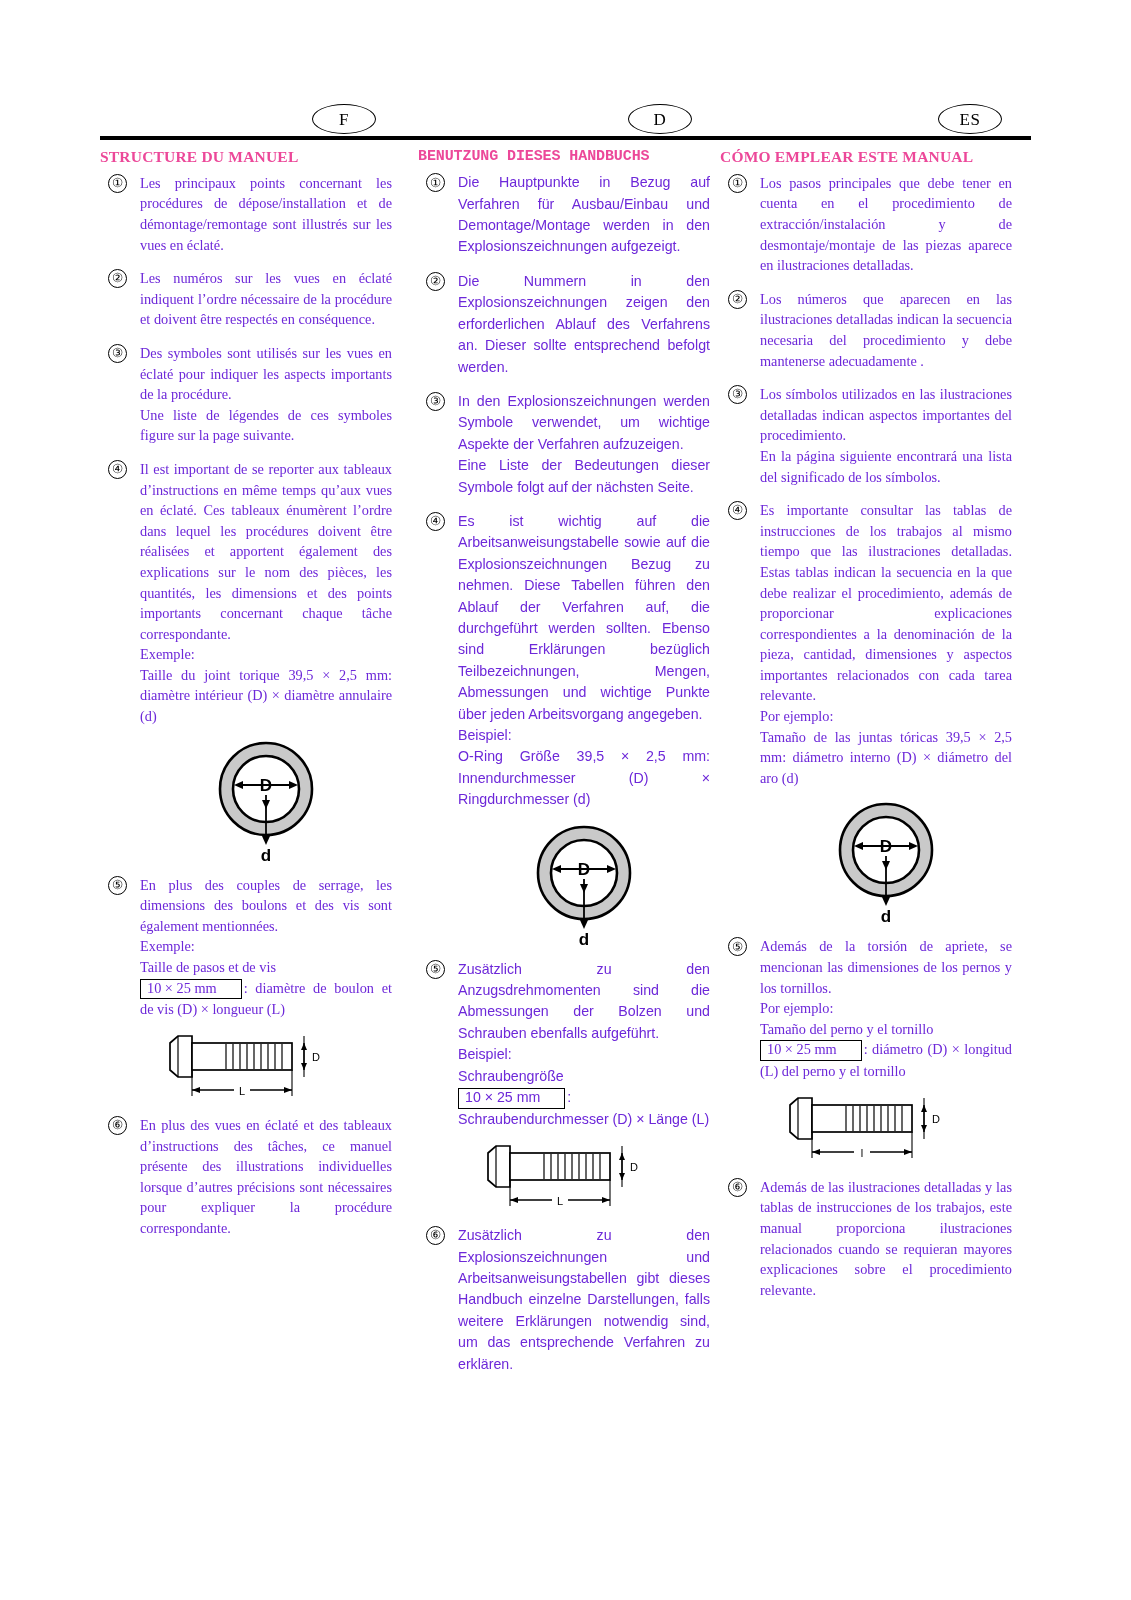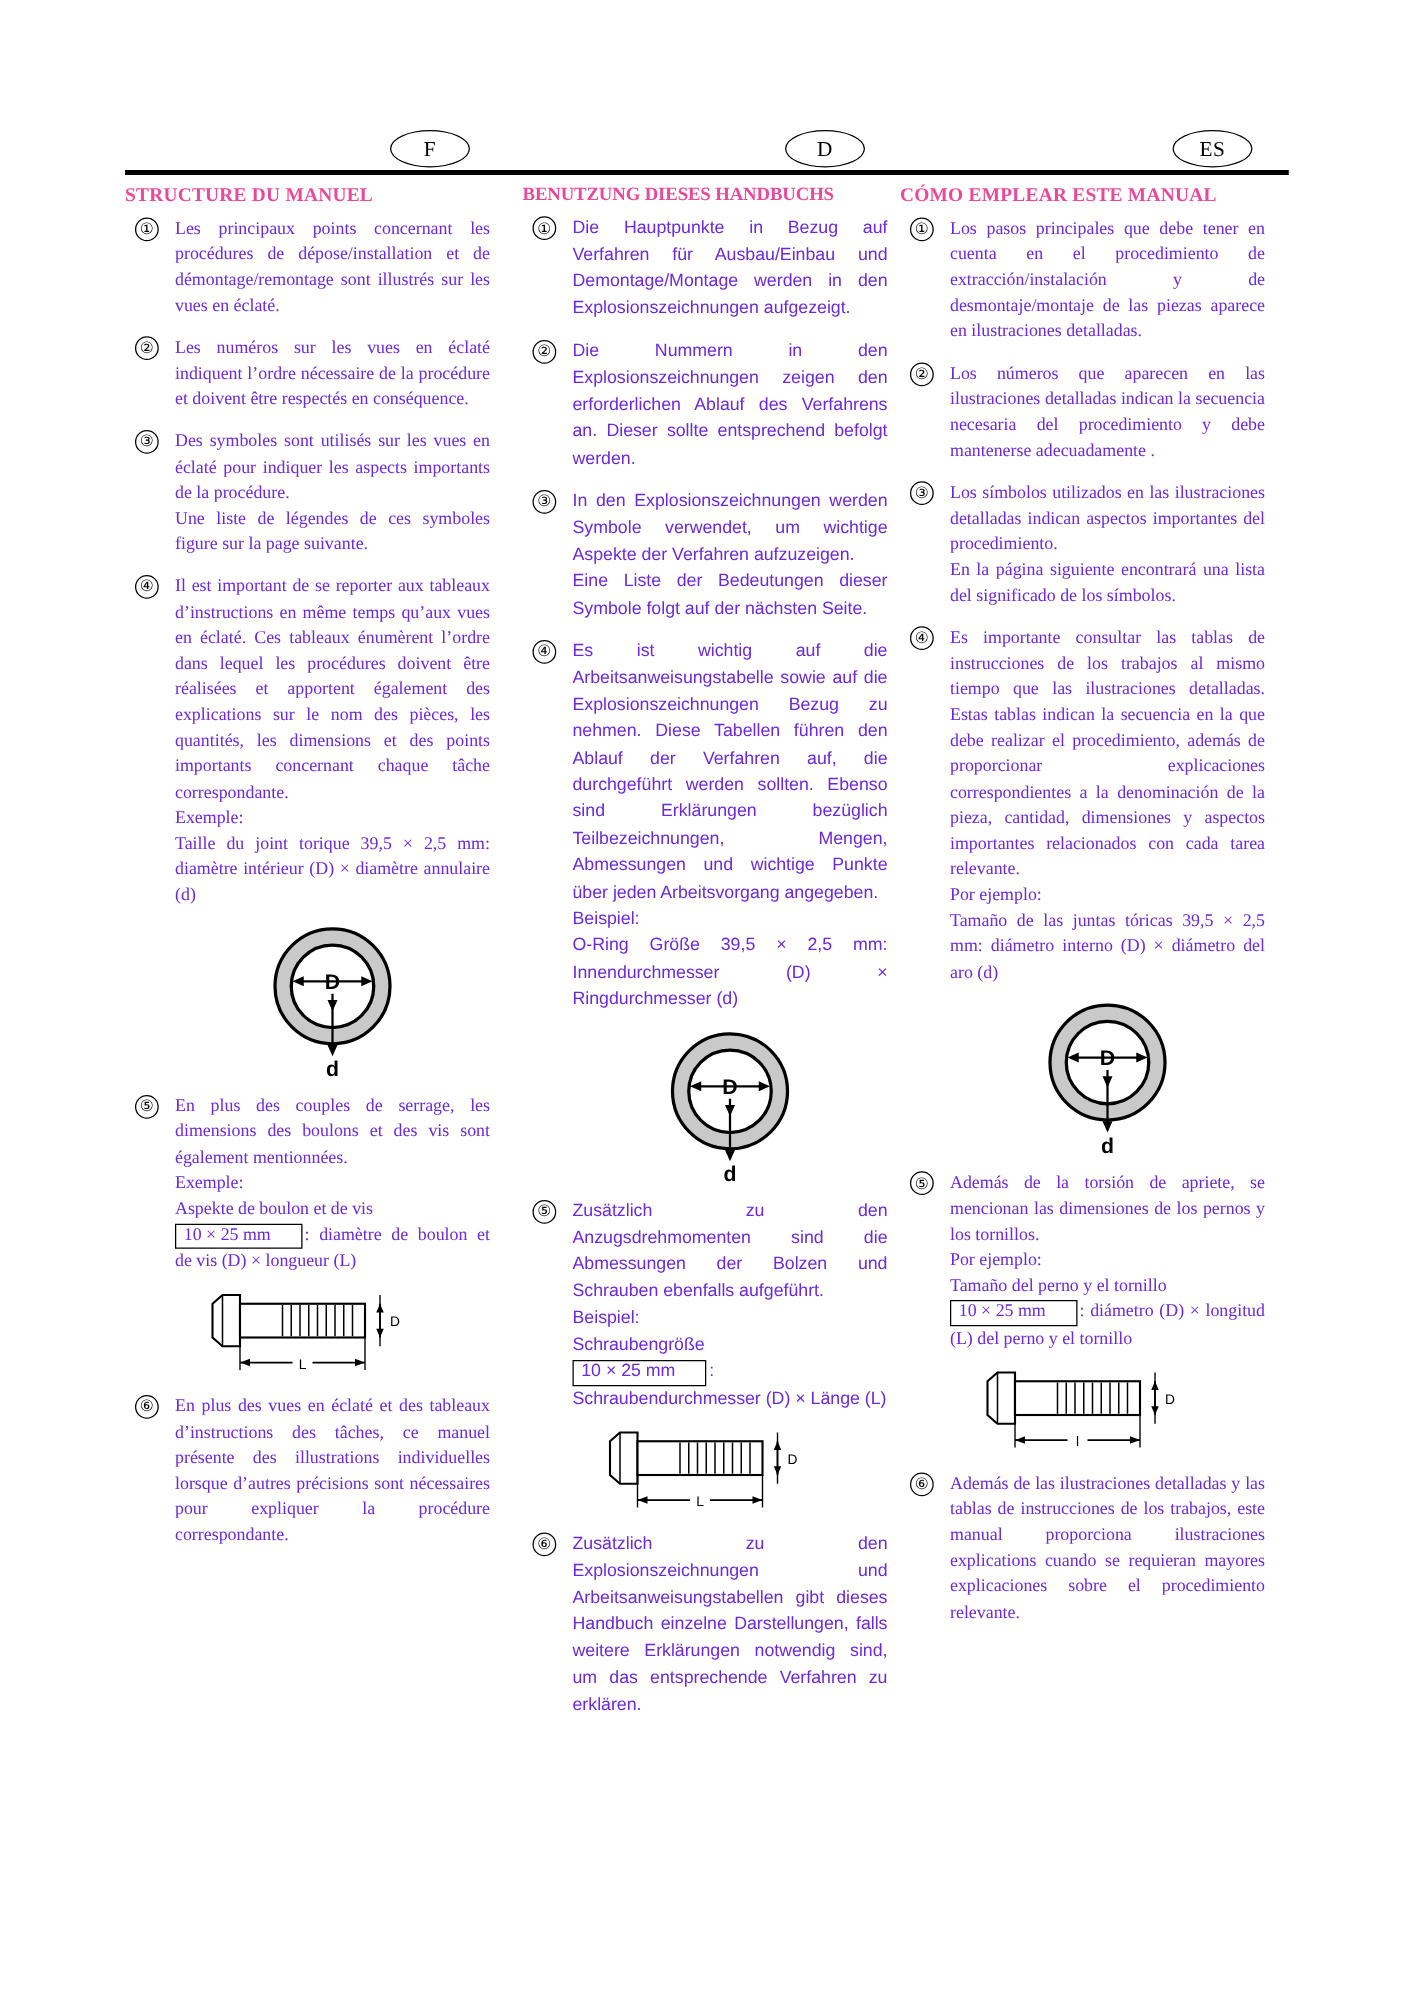--- a/index.html
+++ b/index.html
@@ -77,21 +77,21 @@
     margin: 0 0 7px 0;
     line-height: 1.15;
   }
   .col-fr .col-title,
   .col-es .col-title {
     font-family: "Liberation Serif", serif;
     font-size: 15.5px;
     letter-spacing: 0.2px;
   }
   .col-de .col-title {
-    font-family: Liberation Serif, serif;
+    font-family: Liberation Mono, monospace;
     font-size: 15px;
     letter-spacing: -0.1px;
   }
 
   
   .item {
     position: relative;
     padding-left: 40px;
     margin-bottom: 13px;
   }
@@ -219,21 +219,21 @@
             <polygon points="65,108 61,99 69,99" fill="#000"></polygon>
             <text x="65" y="124" text-anchor="middle" font-family="Liberation Sans, sans-serif" font-size="17" font-weight="bold" fill="#000">d</text>
           </svg>
         </div>
       </div>
 
       <div class="item">
         <div class="item-num">⑤</div>
         <p class="para">En plus des couples de serrage, les dimensions des boulons et des vis sont également mentionnées.</p>
         <p class="para noj">Exemple:</p>
-        <p class="para noj">Aspekte de boulon et de vis</p>
+        <p class="para noj">Taille de pasos et de vis</p>
         <p class="para"><span class="boxed">10 × 25 mm</span><span class="inline-run">: diamètre de boulon et de vis (D) × longueur (L)</span></p>
         <div class="fig fig-left">
           <svg width="180" height="72" viewBox="0 0 180 72">
             <polygon points="14,13 22,6 36,6 36,47 22,47 14,40" fill="#fff" stroke="#000" stroke-width="1.7"></polygon>
             <line x1="22" y1="6" x2="22" y2="47" stroke="#000" stroke-width="1.2"></line>
             <rect x="36" y="13" width="100" height="27" fill="#fff" stroke="#000" stroke-width="1.7"></rect>
             <g stroke="#000" stroke-width="1.2">
               <line x1="70" y1="14" x2="70" y2="39"></line>
               <line x1="77" y1="14" x2="77" y2="39"></line>
               <line x1="84" y1="14" x2="84" y2="39"></line>
@@ -423,18 +423,18 @@
             <polygon points="36,60 44,57 44,63" fill="#000"></polygon>
             <polygon points="136,60 128,57 128,63" fill="#000"></polygon>
             <rect x="78" y="52" width="16" height="16" fill="#fff"></rect>
             <text x="86" y="65" text-anchor="middle" font-family="Liberation Sans, sans-serif" font-size="11" fill="#000">l</text>
           </svg>
         </div>
       </div>
 
       <div class="item">
         <div class="item-num">⑥</div>
-        <p class="para">Además de las ilustraciones detalladas y las tablas de instrucciones de los trabajos, este manual proporciona ilustraciones explications cuando se requieran mayores explicaciones sobre el procedimiento relevante.</p>
+        <p class="para">Además de las ilustraciones detalladas y las tablas de instrucciones de los trabajos, este manual proporciona ilustraciones relacionados cuando se requieran mayores explicaciones sobre el procedimiento relevante.</p>
       </div>
     </div>
 
   </div>
 </div>
 
 </body></html>

